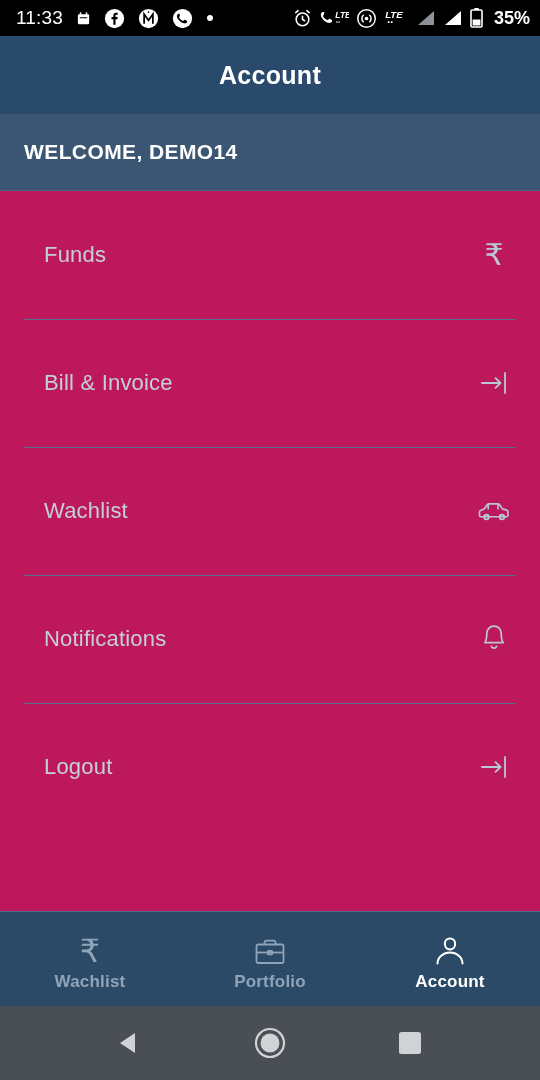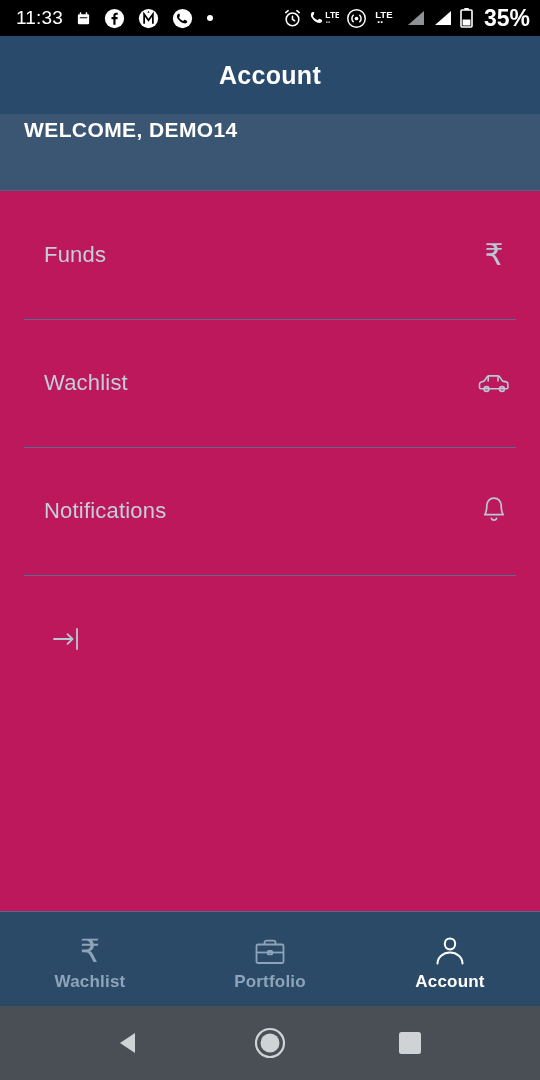--- a/index.html
+++ b/index.html
@@ -15,36 +15,36 @@
   .statusbar {
     height:36px; background:#000; color:#fff;
     display:flex; align-items:center; flex:0 0 36px;
     padding:0 10px 0 16px;
   }
   .sb-time { font-size:19px; font-weight:400; letter-spacing:.2px; color:#fff; }
   .sb-left { display:flex; align-items:center; gap:11px; }
   .sb-left .ico { margin-left:2px; }
   .sb-spacer { flex:1; }
   .sb-right { display:flex; align-items:center; gap:7px; }
-  .sb-batt { font-size:23px; font-weight:700; color:#fff; margin-left:4px; letter-spacing:0; }
-  .ico { display:inline-flex; align-items:center; justify-content:center; }
+  .sb-batt { font-size:18px; font-weight:700; color:#fff; margin-left:4px; letter-spacing:0; }
+  .ico { display:inline-flex; align-items:center; justify-content:center;font-style:italic; }
 
   
   .appbar {
     flex:0 0 78px; background:#2a4a6b;
     display:flex; align-items:center; justify-content:center;
   }
   .appbar-title {
     color:#fff; font-size:25px; font-weight:700; letter-spacing:.3px;
   }
 
   
   .welcome {
     flex:0 0 77px; background:#3a5673;
-    display:flex; align-items:flex-start; padding:4px 24px;
+    display:flex; align-items:center; padding:4px 24px;
     border-bottom:1px solid #4a6482;
   }
   .welcome-text {
     color:#fff; font-size:21px; font-weight:700; letter-spacing:.4px;
   }
 
   
   .menu {
     flex:1 1 auto; background:#be185d;
     overflow:hidden; position:relative;
@@ -193,20 +193,30 @@
 
   <div class="menu">
 
     <div class="menu-item">
       <span class="menu-label">Funds</span>
       <span class="menu-icon">
         <span class="rupee-glyph">₹</span>
       </span>
     </div>
 
+    <div class="menu-item">
+      <span class="menu-label">Bill &amp; Invoice</span>
+      <span class="menu-icon">
+        <svg width="36" height="36" viewBox="0 0 36 36" fill="none" stroke="#b9c8d6" stroke-width="1.8">
+          <path d="M6 18h18" stroke-linecap="round"></path>
+          <path d="M19.5 13.2L24.5 18l-5 4.8" stroke-linecap="round" stroke-linejoin="round"></path>
+          <path d="M29 8v20" stroke-linecap="round"></path>
+        </svg>
+      </span>
+    </div>
 
     <div class="menu-item">
       <span class="menu-label">Wachlist</span>
       <span class="menu-icon">
         <svg width="36" height="30" viewBox="0 0 36 30" fill="none" stroke="#b9c8d6" stroke-width="1.6">
           <path d="M3.5 19.5v-3.2c0-.9.5-1.7 1.3-2l3.4-1.3 2.8-4c.5-.7 1.3-1.1 2.2-1.1h8.3c.9 0 1.7.4 2.2 1.1l2.9 4.1 3.6.8c1 .2 1.7 1.1 1.7 2.1v3.5c0 .7-.6 1.3-1.3 1.3H4.8c-.7 0-1.3-.6-1.3-1.3z" stroke-linejoin="round"></path>
           <path d="M12.2 8.2v5.4M22 8.4v5.2"></path>
           <circle cx="10.5" cy="21" r="2.4" fill="none"></circle>
           <circle cx="26" cy="21" r="2.4" fill="none"></circle>
         </svg>
@@ -218,20 +228,21 @@
       <span class="menu-icon">
         <svg width="30" height="34" viewBox="0 0 30 34" fill="none" stroke="#b9c8d6" stroke-width="1.7">
           <path d="M15 4.2c-4.4 0-7.2 3.2-7.2 7.3 0 6.3-2 9.2-2 9.2h18.4s-2-2.9-2-9.2c0-4.1-2.8-7.3-7.2-7.3z" stroke-linejoin="round"></path>
           <path d="M12.4 24.4a2.8 2.8 0 005.2 0" stroke-linecap="round"></path>
         </svg>
       </span>
     </div>
 
 
     <div class="menu-item">
+      <span class="menu-label">Logout</span>
       <span class="menu-icon">
         <svg width="36" height="36" viewBox="0 0 36 36" fill="none" stroke="#b9c8d6" stroke-width="1.8">
           <path d="M6 18h18" stroke-linecap="round"></path>
           <path d="M19.5 13.2L24.5 18l-5 4.8" stroke-linecap="round" stroke-linejoin="round"></path>
           <path d="M29 8v20" stroke-linecap="round"></path>
         </svg>
       </span>
     </div>
 
   </div>

